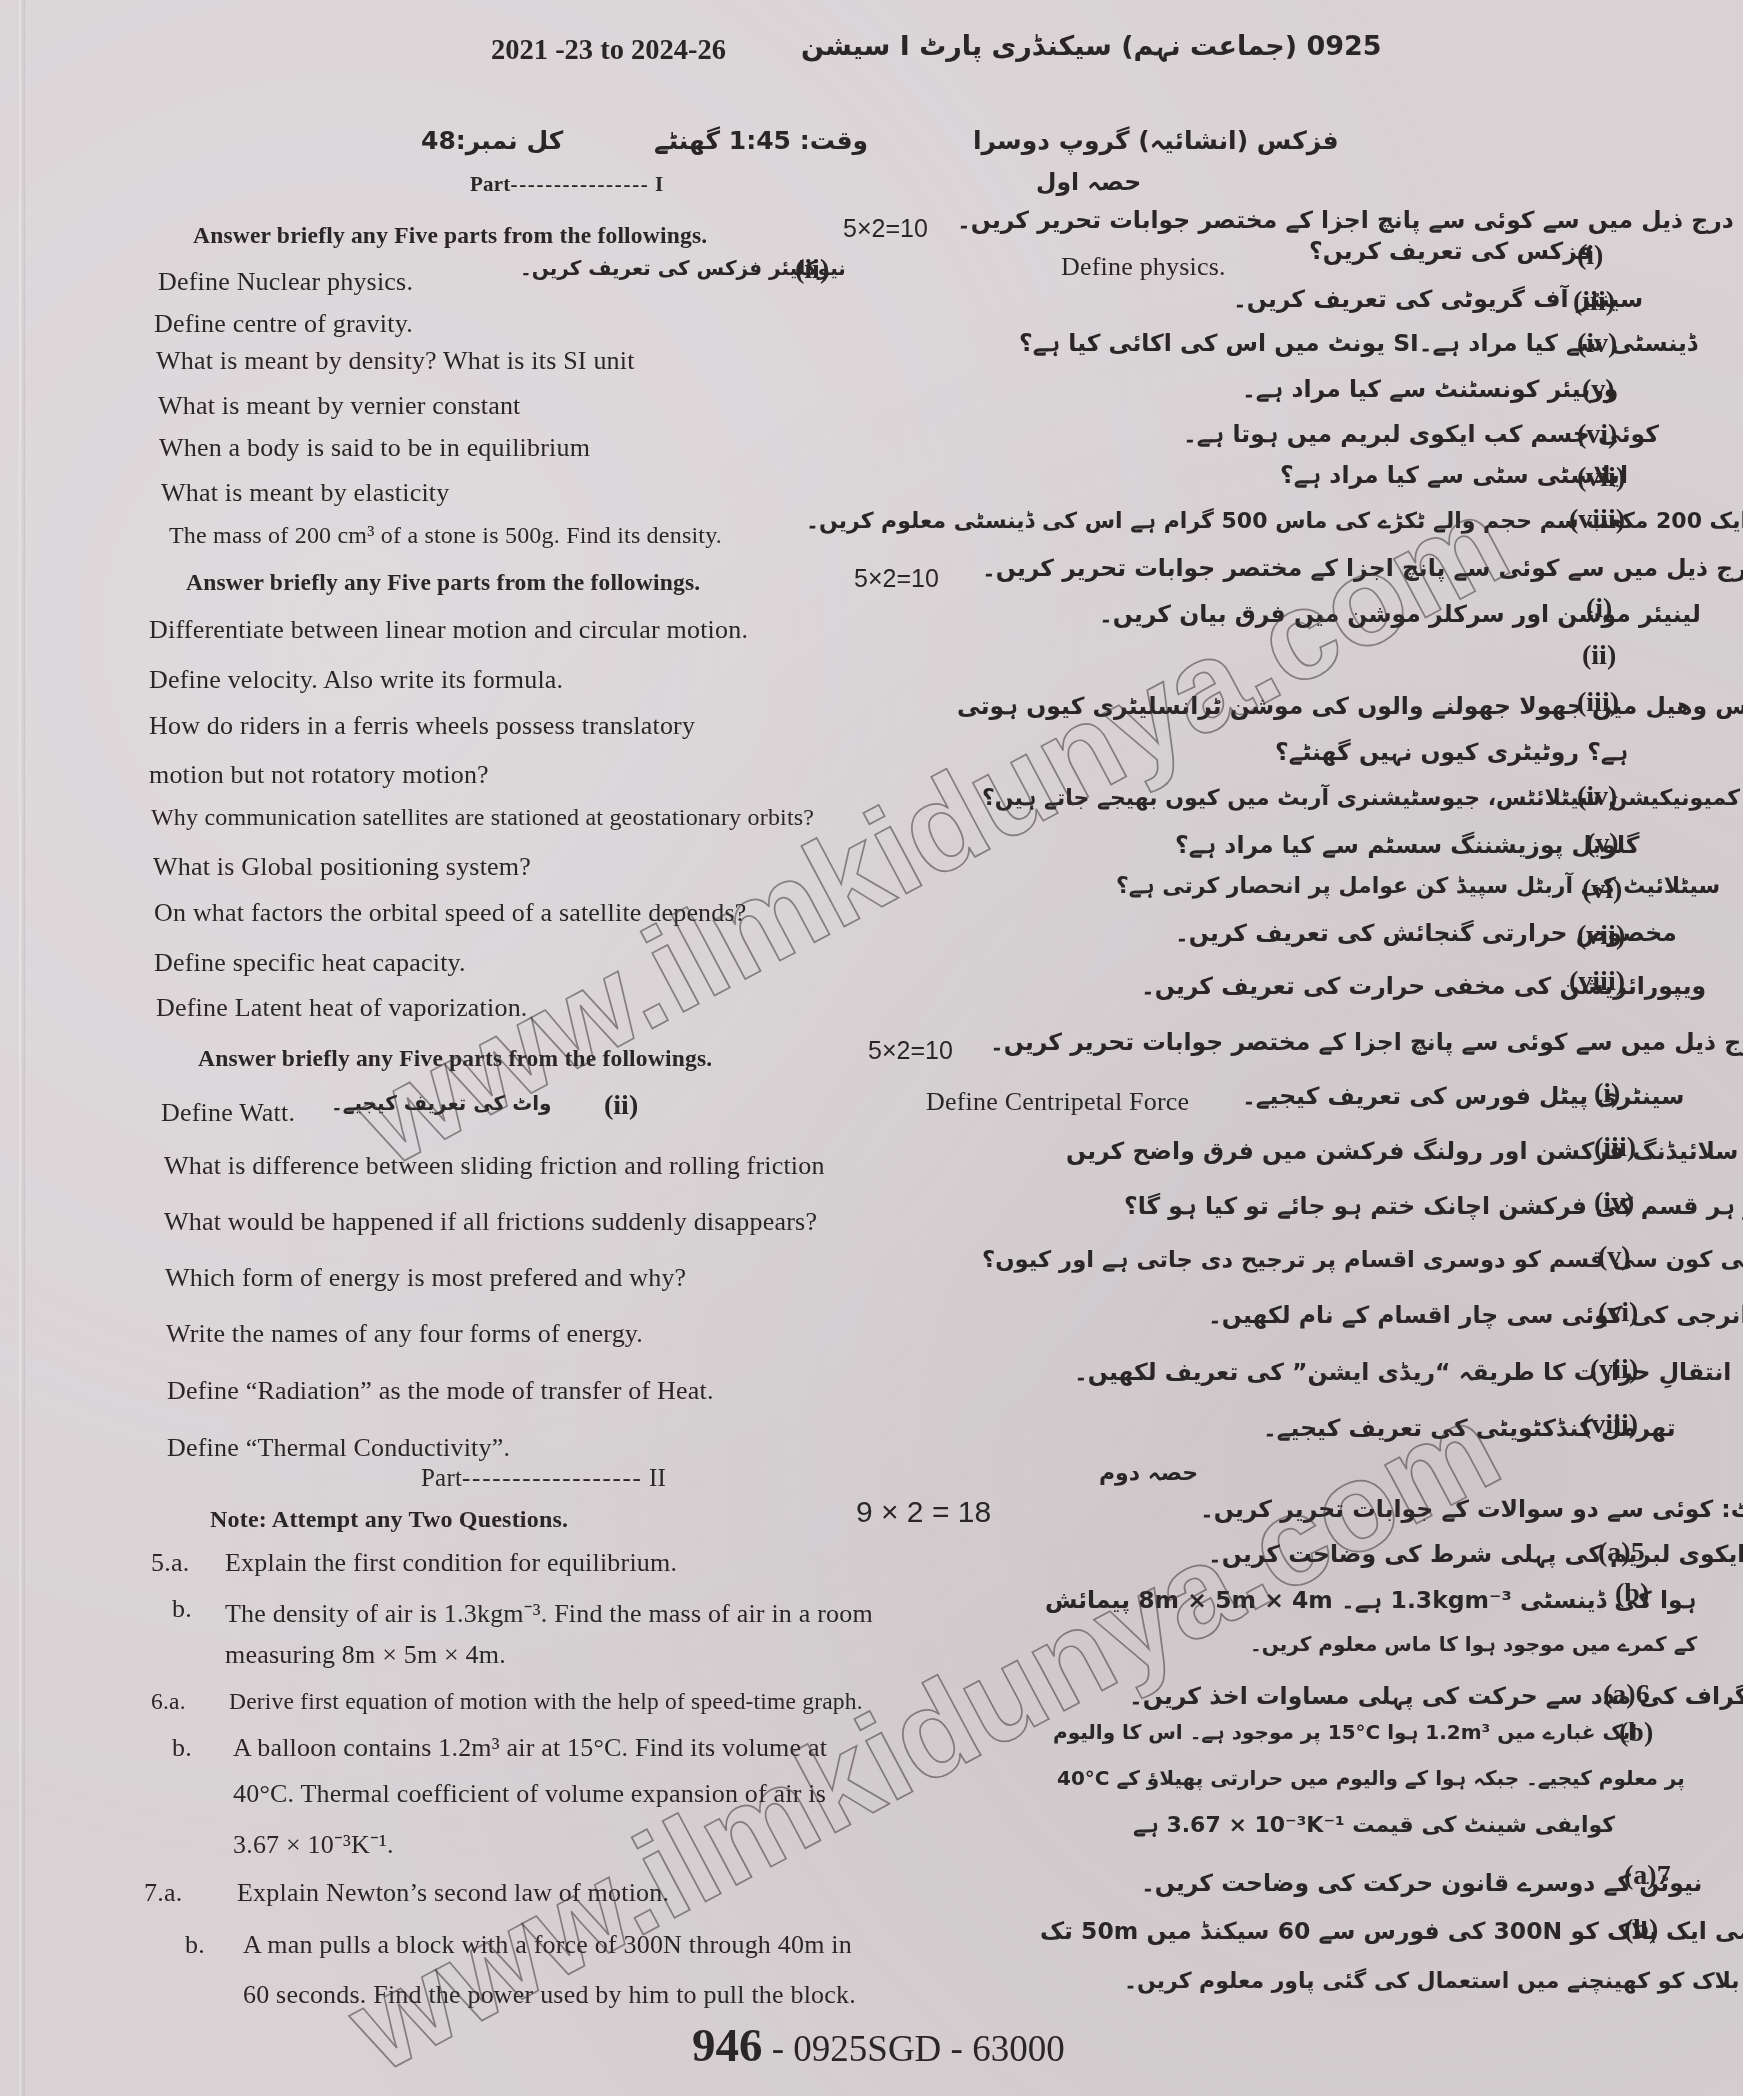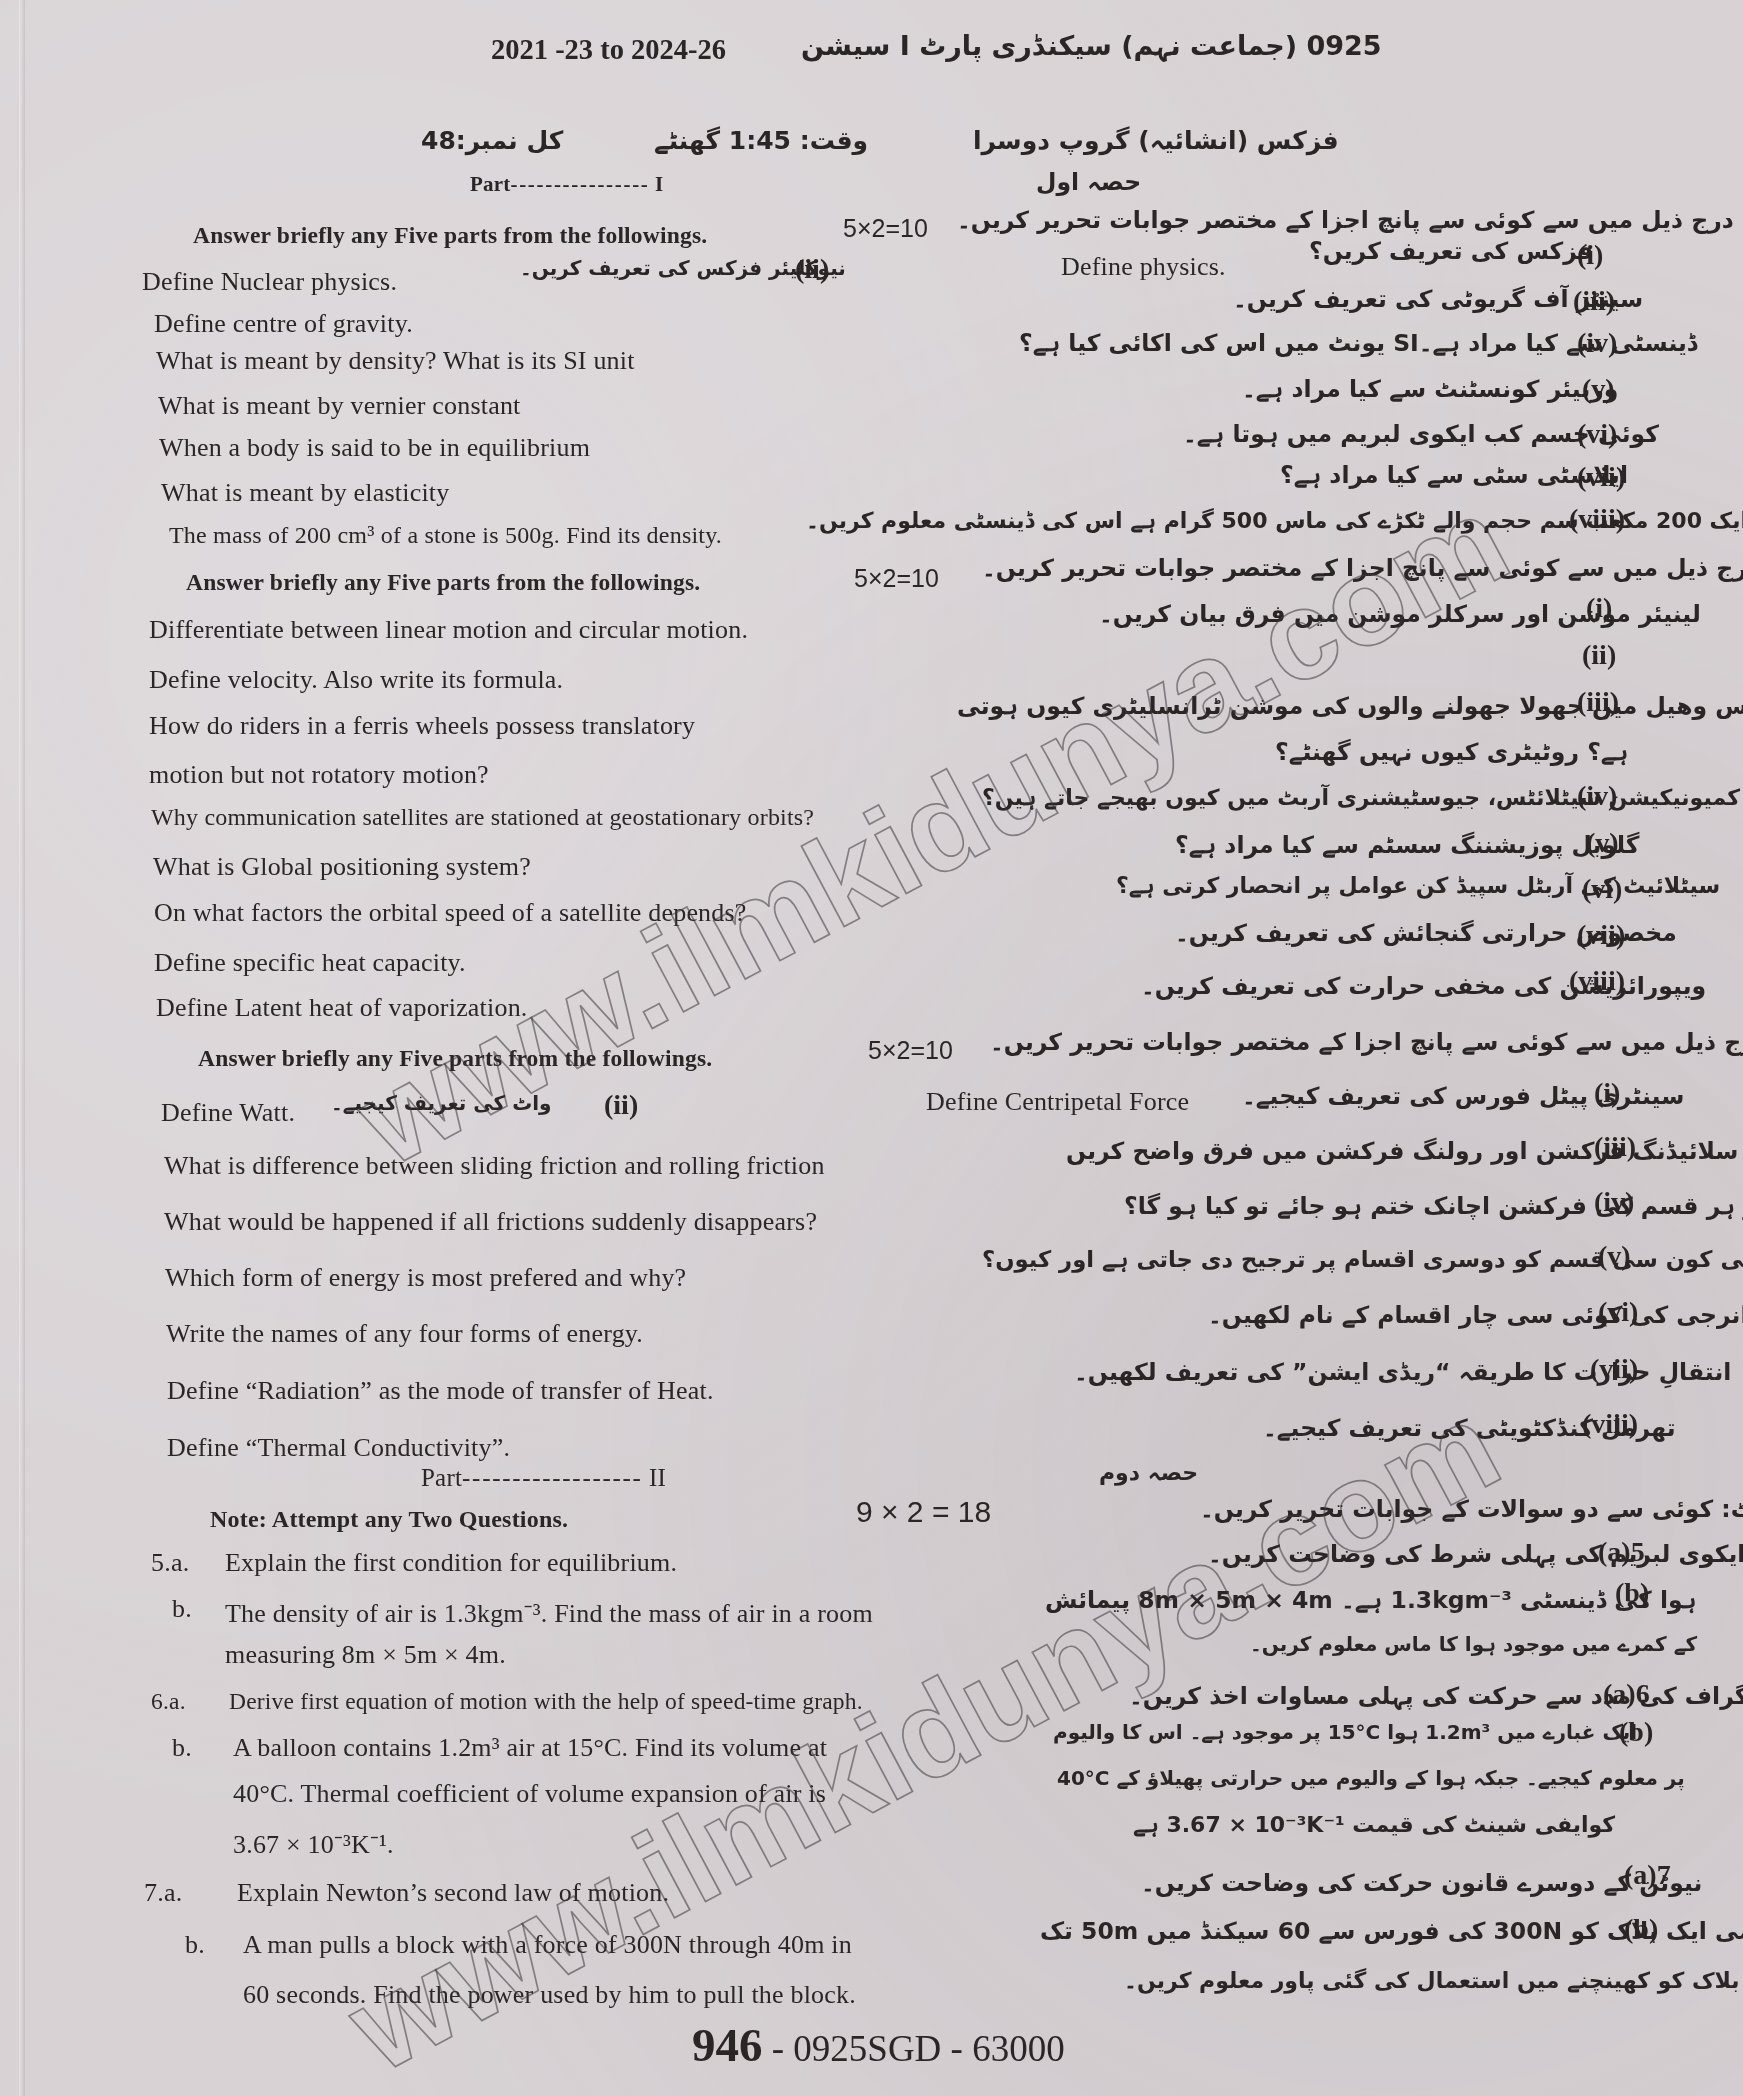--- a/index.html
+++ b/index.html
@@ -47,21 +47,21 @@
   <div class="abs en bold" style="left:470px; top:172px; font-size:21px;">
     <span>Part</span><span class="dash">----------------</span>
     <span>I</span>
   </div>
   <div class="abs ur" style="left:1036px; top:168px;text-align:center;">حصہ اول</div>
 
   <div class="abs en bold" style="left:193px; top:222px; font-size:23.5px;">Answer briefly any Five parts from the followings.</div>
   <div class="abs marks" style="left:843px; top:214px;">5×2=10</div>
   <div class="abs ur" style="left:957px; top:206px;">سوال نمبر2۔ درج ذیل میں سے کوئی سے پانچ اجزا کے مختصر جوابات تحریر کریں۔</div>
 
-  <div class="abs en" style="left:142px; top:267px;font-family:Liberation Serif, serif;">Define Nuclear physics.</div>
+  <div class="abs en" style="left:158px; top:267px;font-family:Liberation Serif, serif;">Define Nuclear physics.</div>
   <div class="abs ur" style="left:520px; top:256px; font-size:20px;">نیوکلیئر فزکس کی تعریف کریں۔</div>
   <div class="abs num" style="left:795px; top:253px;">(ii)</div>
   <div class="abs en" style="left:1061px; top:252px;">Define physics.</div>
   <div class="abs ur" style="left:1309px; top:237px;">فزکس کی تعریف کریں؟</div>
   <div class="abs num" style="left:1577px; top:239px;">(i)</div>
 
   <div class="abs en" style="left:154px; top:309px;">Define centre of gravity.</div>
   <div class="abs ur" style="left:1233px; top:285px;">سینٹر آف گریوٹی کی تعریف کریں۔</div>
   <div class="abs num" style="left:1573px; top:285px;">(iii)</div>
 

